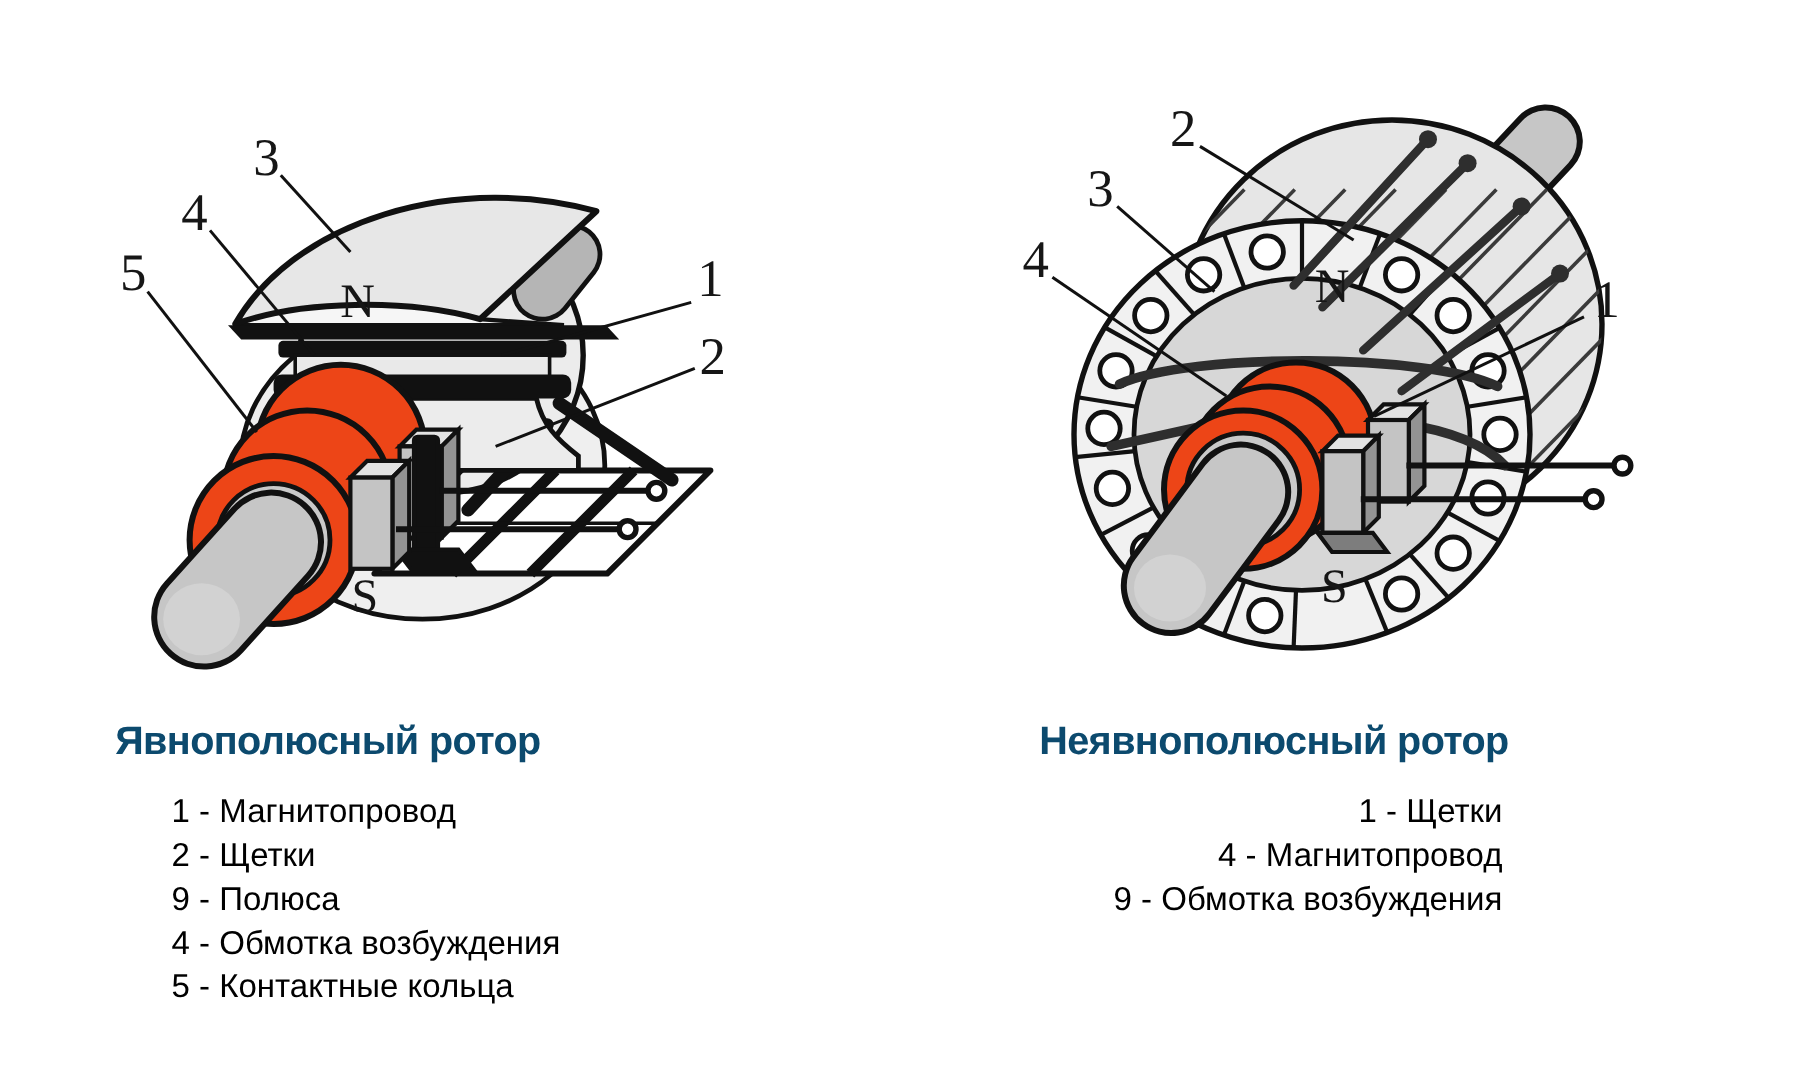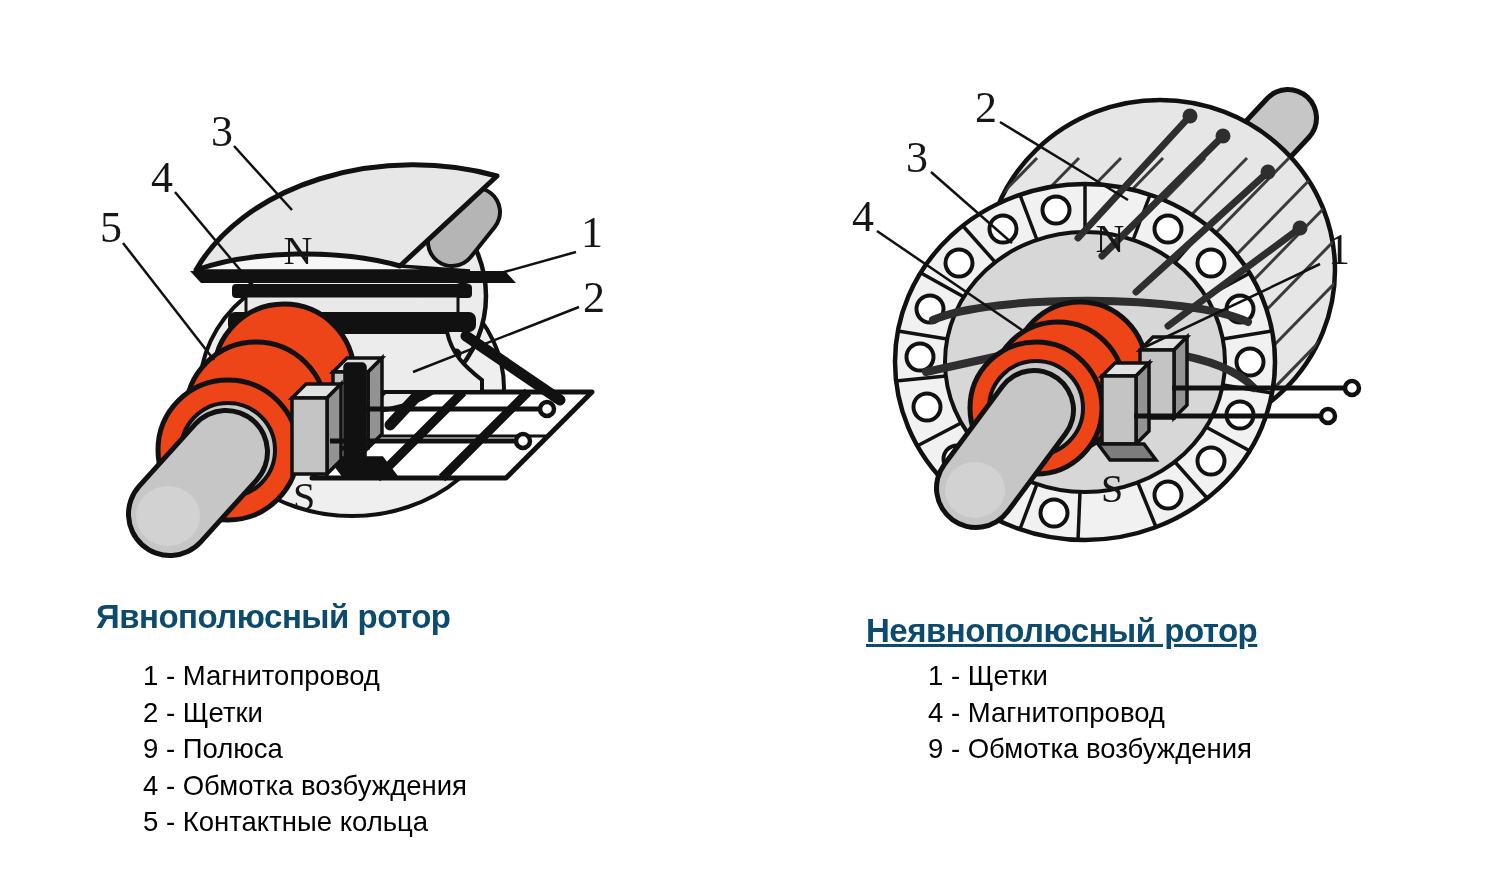--- a/index.html
+++ b/index.html
@@ -2,24 +2,24 @@
 <html><head>
 <meta charset="utf-8">
 <style>
   html,body{margin:0;padding:0;background:#ffffff;}
   .canvas{position:relative;width:1512px;height:895px;background:#ffffff;overflow:hidden;
           font-family:"Liberation Sans",sans-serif;}
   .diagram-svg{position:absolute;left:0;top:0;}
   .diagram-title{position:absolute;font-weight:700;font-size:33px;color:#0c4a6e;
                  letter-spacing:-0.5px;white-space:nowrap;}
   .title-left{left:96px;top:598px;}
-  .title-right{left:866px;top:612px;text-decoration:underline;}
+  .title-right{left:866px;top:598px;}
   .legend{position:absolute;color:#000000;font-size:27.5px;line-height:36.5px;white-space:nowrap;}
   .legend-left{left:143px;top:658px;}
-  .legend-right{left:928px;top:658px;}
+  .legend-right{left:928px;top:658px;text-align:right;}
   svg text{font-family:"Liberation Serif",serif;fill:#161616;}
   .callout-num{font-size:44px;}
   .pole-letter{font-size:40px;}
 </style>
 </head>
 <body>
 
 <div class="canvas">
 
   <svg class="diagram-svg" width="1512" height="595" viewBox="0 0 1512 595">

